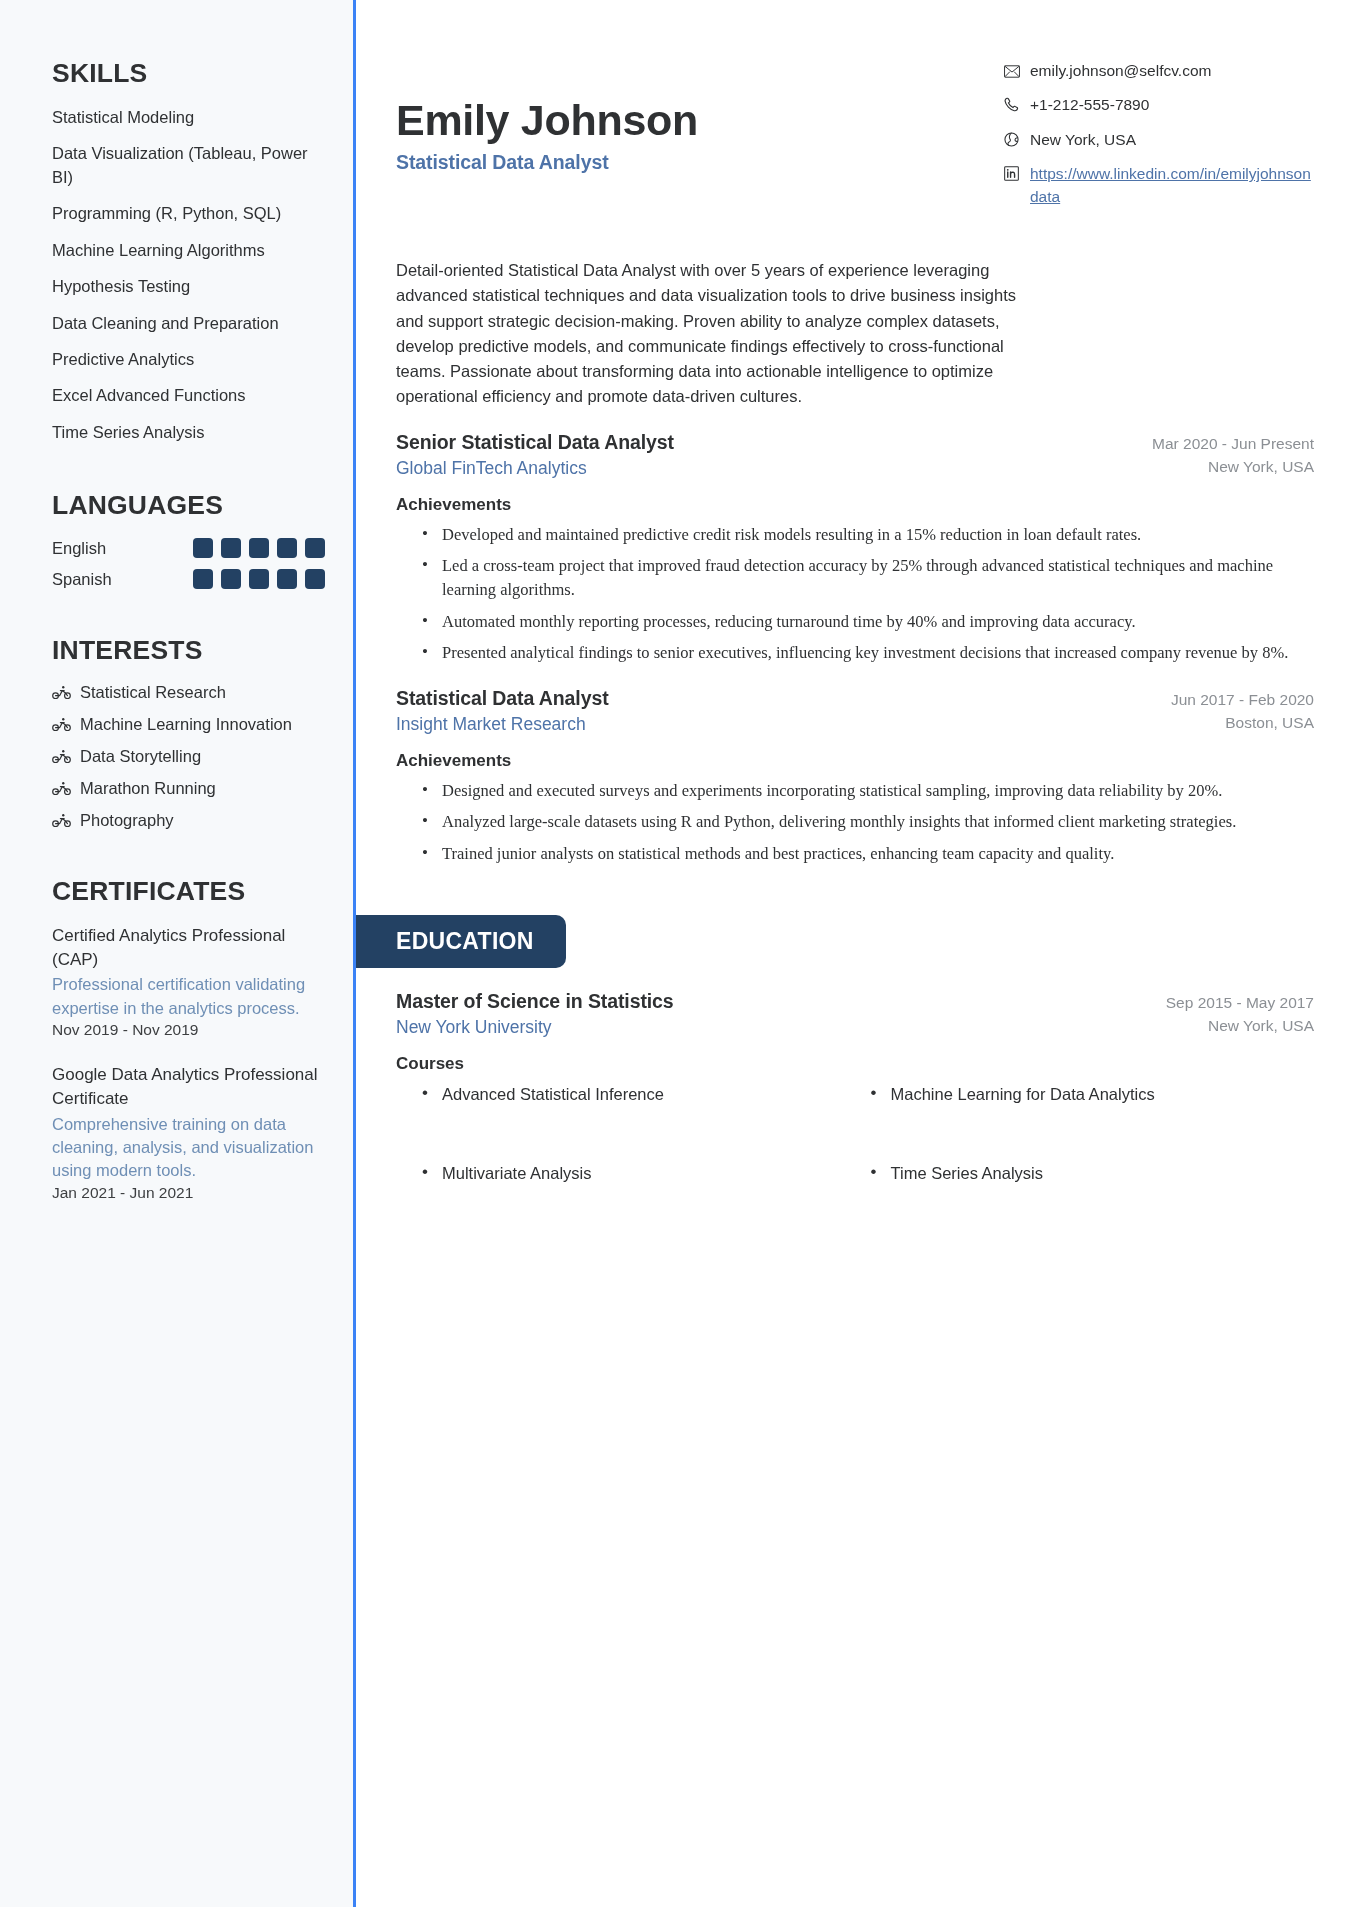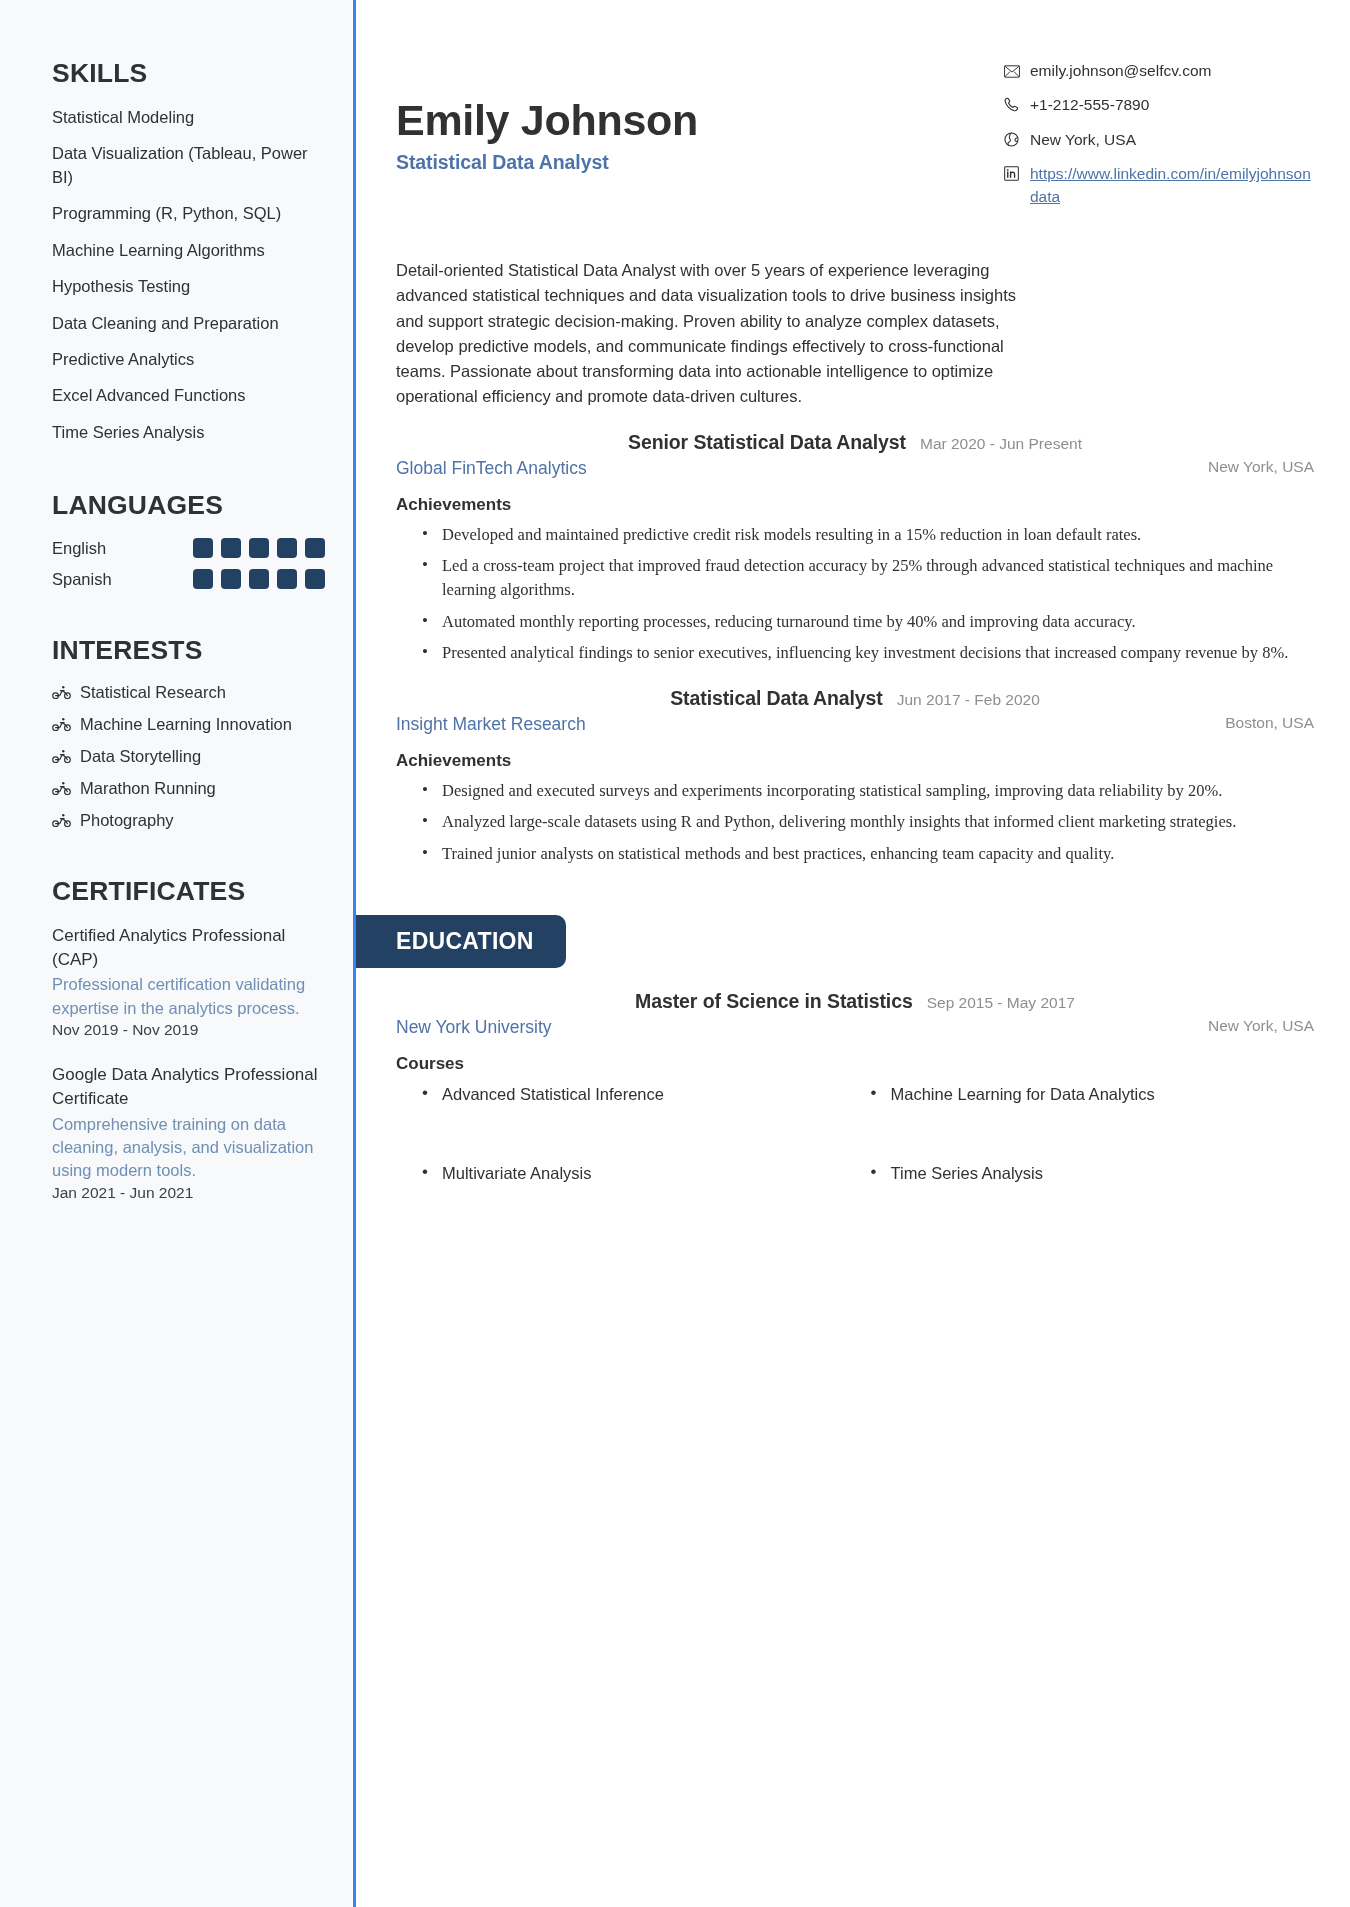--- a/index.html
+++ b/index.html
@@ -160,21 +160,21 @@
     letter-spacing: 0.3px;
     padding: 13px 32px 13px 40px;
     border-radius: 0 10px 10px 0;
     margin: 42px 0 0 -40px;
   }
 
   
   .entry { margin-top: 22px; }
   .entry-head {
     display: flex;
-    justify-content: center;
+    justify-content: space-between;
     align-items: baseline;
   }
   .entry-role {
     font-size: 19.5px;
     font-weight: 800;
     color: #2f3133;
     letter-spacing: -0.1px;
   }
   .entry-date {
     font-size: 15.5px;

